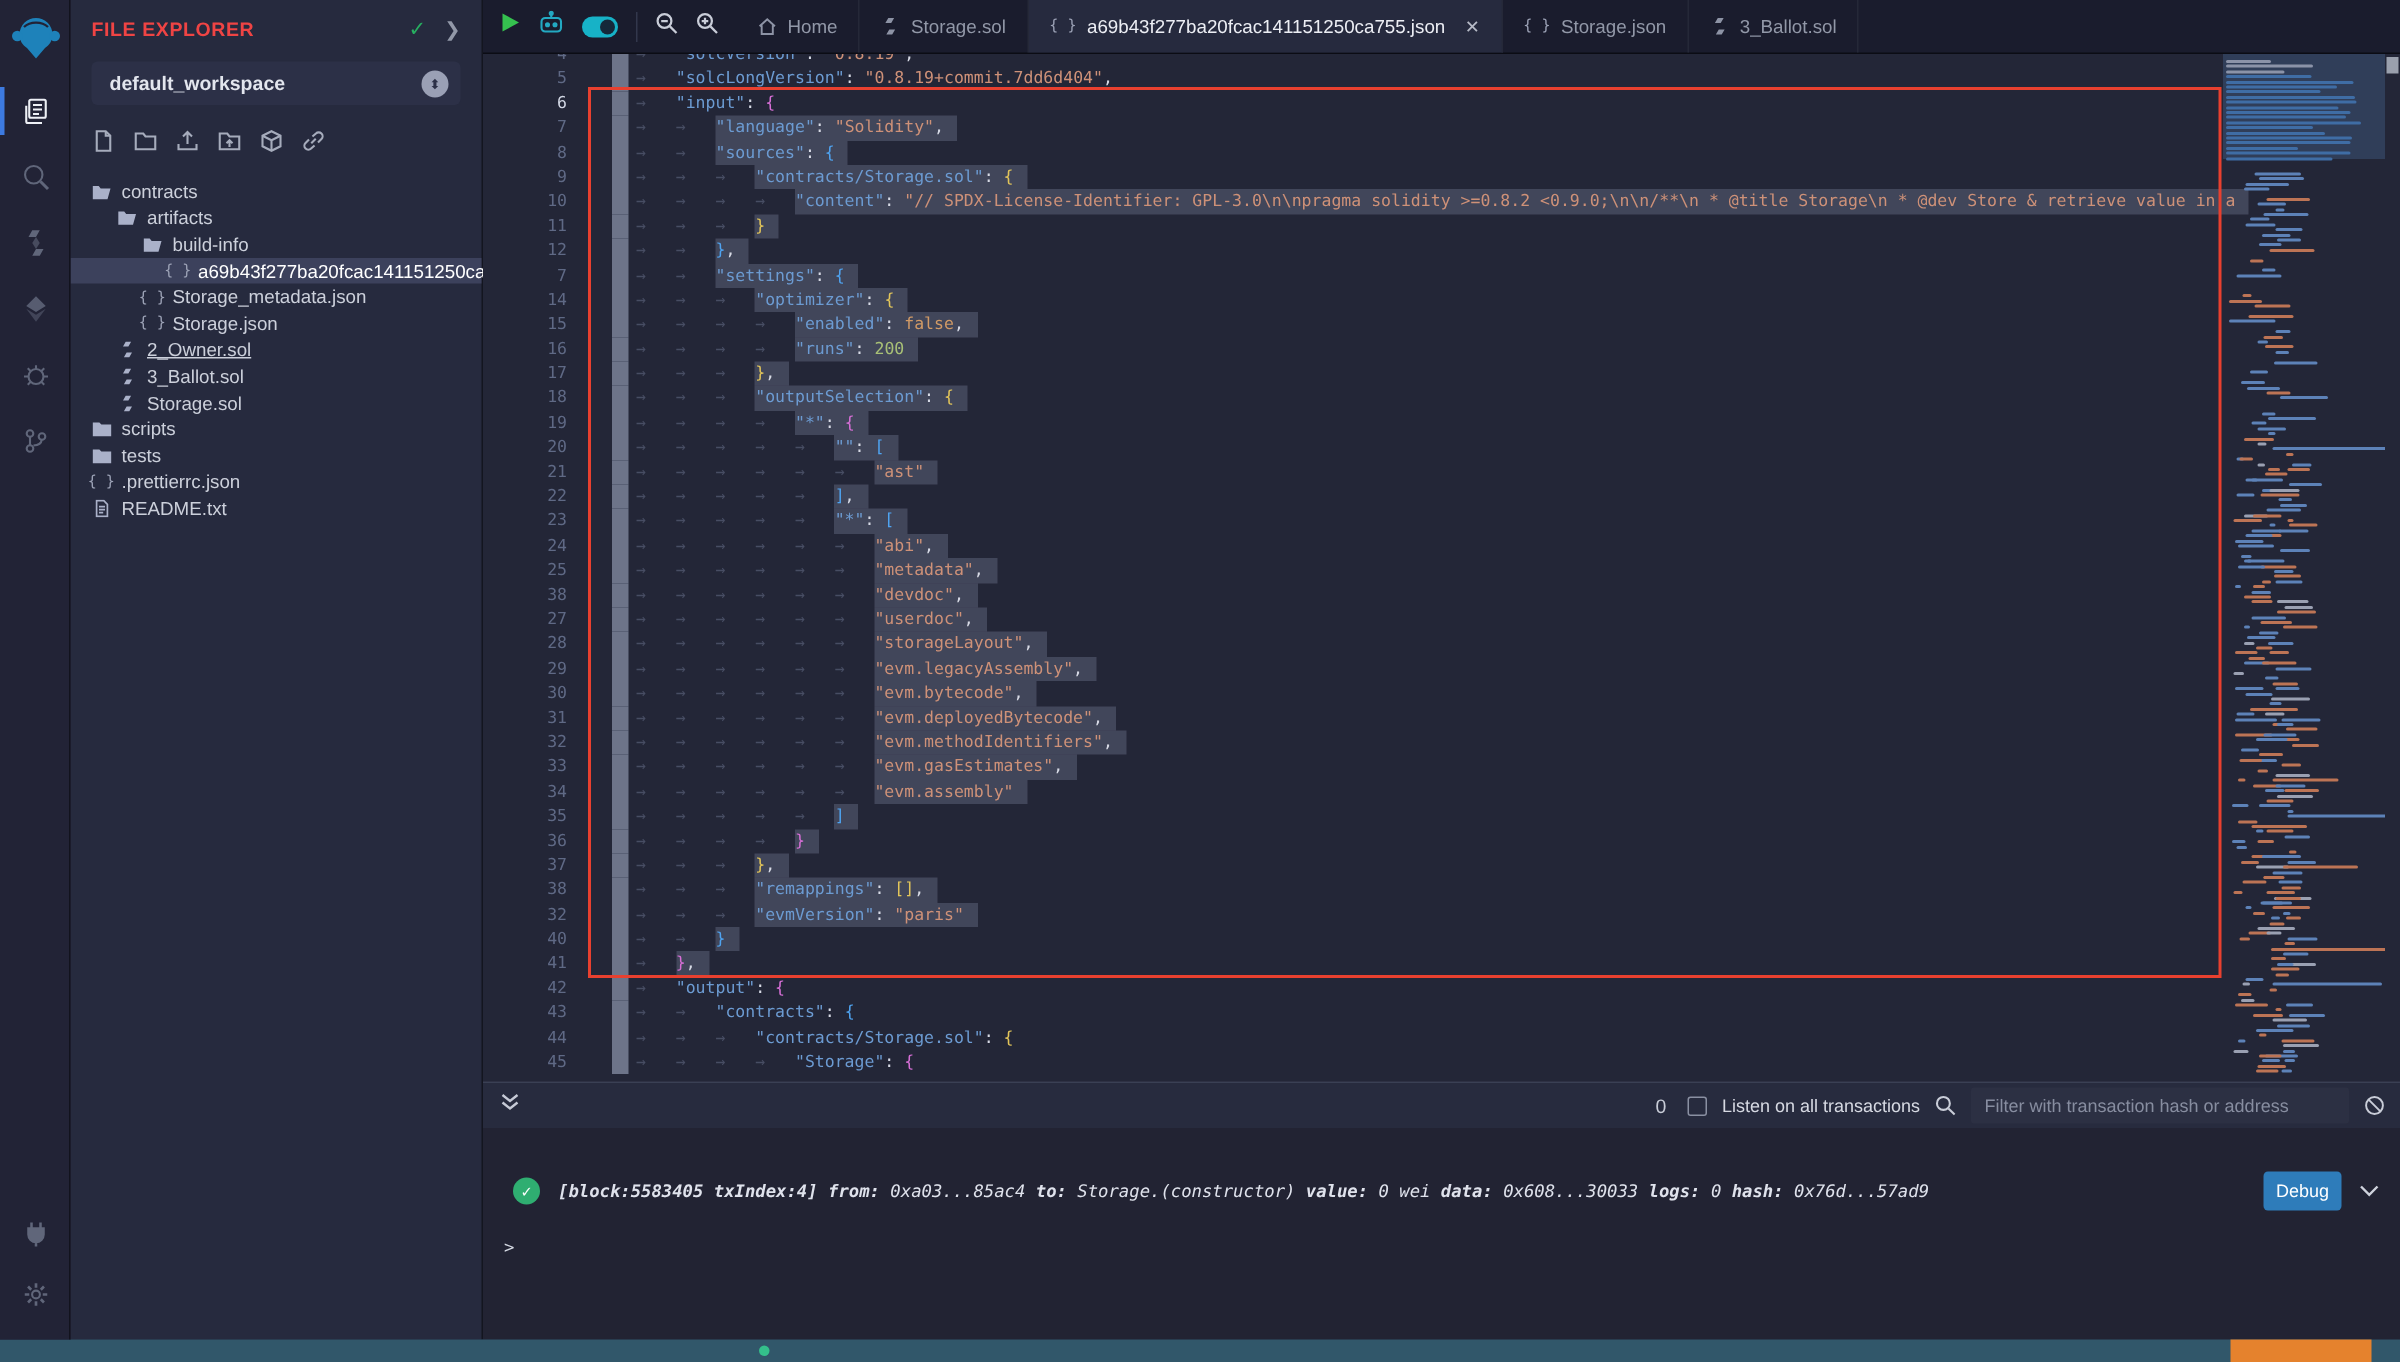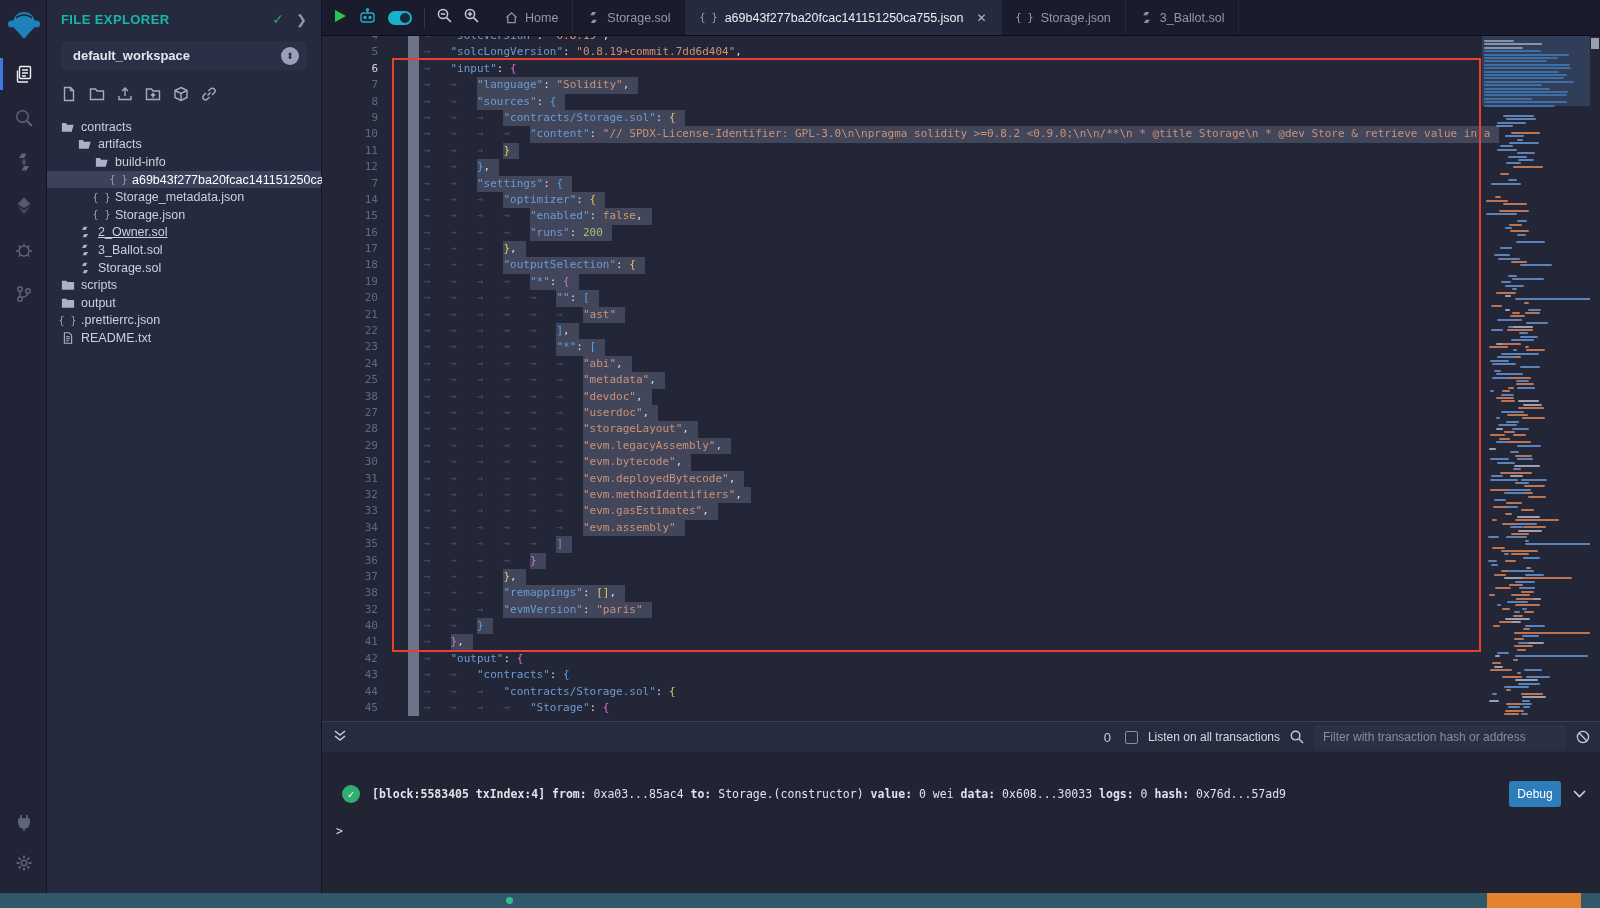--- a/index.html
+++ b/index.html
@@ -16,21 +16,21 @@
   .ib-item.logo { height:52px; color:#1e82ba; }
   .ib-item.logo svg { width:34px; height:34px; }
   .ib-item.active { color:#eef0f6; }
   .ib-item.active::before { content:""; position:absolute; left:0; top:6px; bottom:6px; width:3px; background:#3d7ae0; }
   .ib-bottom { position:absolute; left:0; width:47px; }
 
   
   .panel { position:absolute; left:47px; top:0; width:275px; height:893px; background:#262a3e;
            border-right:1px solid rgba(0,0,0,.5); }
   .panel-header { display:flex; align-items:center; padding:11px 14px 6px 14px; }
-  .panel-title { font-size:13px; font-weight:bold; letter-spacing:.4px; color:#14b8a6; flex:1; }
+  .panel-title { font-size:13px; font-weight:bold; letter-spacing:.4px; color:#ef4444; flex:1; }
   .hdr-check { color:#27ae60; font-size:14px; margin-right:12px; }
   .hdr-chev { color:#9298a8; font-size:13px; }
   .ws-row { display:flex; align-items:center; padding:8px 14px 4px 14px; gap:10px; }
   .ws-label { font-size:12px; color:#b9bdcb; flex:1; letter-spacing:.3px; }
   .ham { color:#c3c7d3; } .ham svg{ width:15px; height:12px; }
   .signin { display:flex; align-items:center; gap:6px; font-size:12.5px; color:#e4e6ee; }
   .gh-icon svg { width:17px; height:13px; color:#c9cdd9; }
   .ws-select { margin:8px 14px 10px 14px; height:29px; background:#2c3047; border-radius:4px;
                display:flex; align-items:center; padding:0 8px 0 12px; }
   .ws-name { flex:1; font-size:13px; font-weight:bold; color:#e3e6ee; }
@@ -97,21 +97,21 @@
   .ticon-btn { color:#c9cdd8; display:inline-flex; } .ticon-btn svg { width:14px; height:14px; }
   .tfilter { width:252px; height:24px; background:#2c3043; border:none; border-radius:2px; color:#dfe3ec;
              font-size:12px; padding:0 9px; font-family:"Liberation Sans", sans-serif; }
   .tfilter::placeholder { color:#878da0; }
   .term-body { font-family:"DejaVu Sans Mono", monospace; font-size:11.5px; color:#c3c7d4;
                padding:8px 0 0 14px; }
   .tlog { line-height:16px; }
   .txrow { margin-top:21px; display:flex; align-items:center; gap:12px; padding-right:14px; }
   .txcheck { width:18px; height:18px; border-radius:50%; background:#2fae71; color:#fff; font-size:11px;
              display:flex; align-items:center; justify-content:center; flex:none; margin-left:6px; }
-  .txtext { color:#dfe2ec; white-space:nowrap; } .tb { font-weight:bold; }
+  .txtext { color:#dfe2ec; white-space:nowrap;font-style:italic; } .tb { font-weight:bold; }
   .debug-btn { margin-left:auto; width:52px; height:26px; background:#2e7cba; border:none; border-radius:3px;
                color:#fff; font-size:12px; font-family:"Liberation Sans", sans-serif; }
   .txcaret { color:#cfd3dd; } .txcaret svg{ width:13px; height:8px; }
   .prompt { margin-top:16px; line-height:16px; color:#d6dae4; }
 
   
   .statusbar { position:absolute; left:0; right:0; bottom:0; height:15px; background:#31576a; }
   .sb-dot { position:absolute; left:506px; top:4px; width:7px; height:7px; border-radius:50%; background:#34c08b; }
   .sb-orange { position:absolute; right:19px; top:0; width:94px; height:15px; background:#e5822d; }
 </style>
@@ -296,21 +296,21 @@
             </svg>
           </span>
           <span>scripts</span>
         </div>
         <div class="trow" style="padding-left: 13px;">
           <span class="ticon">
             <svg viewBox="0 0 16 13" fill="none" stroke="currentColor" stroke-width="1.4">
               <path d="M1 1.5h5L7.5 3H15v9H1z" fill="currentColor" stroke="none"></path>
             </svg>
           </span>
-          <span>output</span>
+          <span>tests</span>
         </div>
         <div class="trow" style="padding-left: 13px;">
           <span class="ticon">
             <span class="json-glyph">{ }</span>
           </span>
           <span>.prettierrc.json</span>
         </div>
         <div class="trow" style="padding-left: 13px;">
           <span class="ticon">
             <svg viewBox="0 0 14 15" fill="none" stroke="currentColor" stroke-width="1.4">

